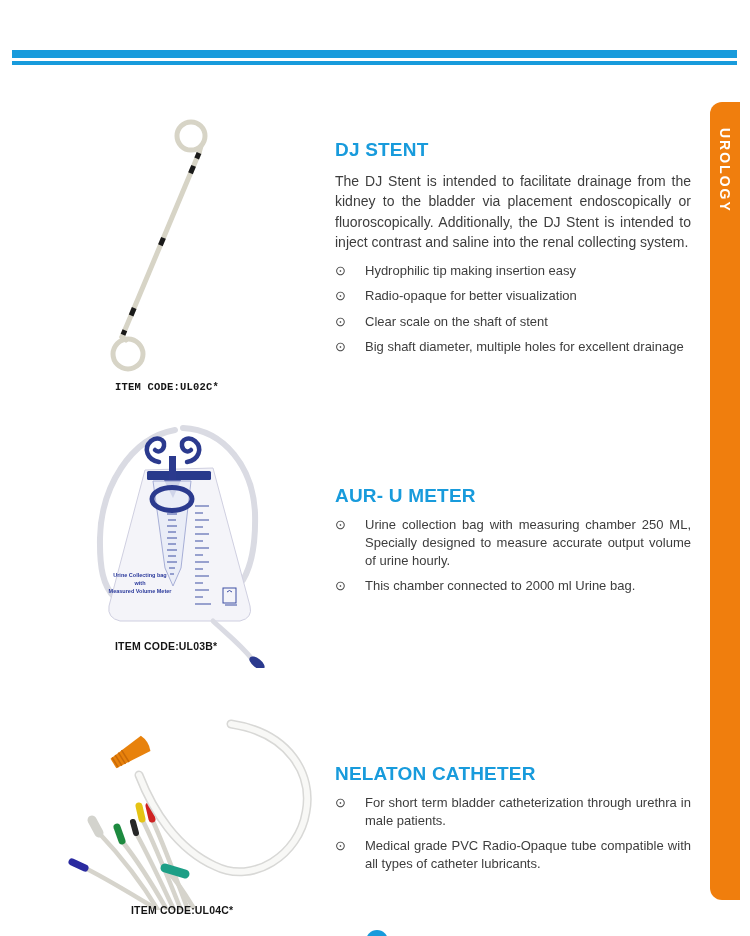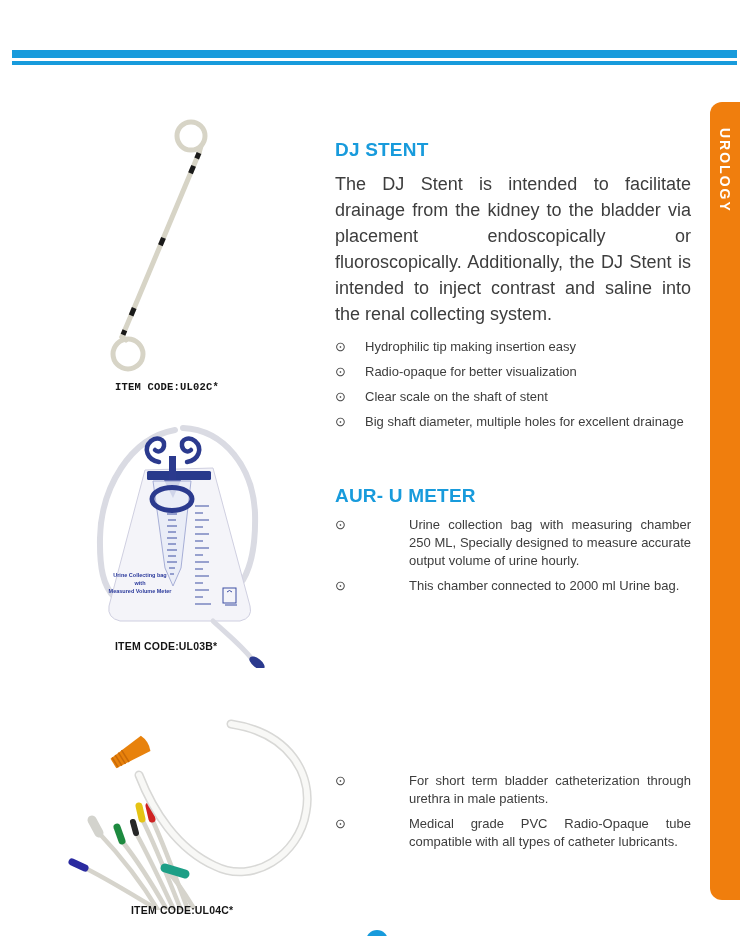--- a/index.html
+++ b/index.html
@@ -20,29 +20,29 @@
     position:absolute; top:26px; left:50%; transform:translateX(-50%);
     writing-mode:vertical-rl; text-orientation:mixed;
     color:#fff; font-weight:bold; font-size:14px; letter-spacing:2px;
   }
 
   .sec { position:absolute; left:335px; width:356px; color:#3d3d3d; }
   .sec h2 { margin:0; font-size:19px; font-weight:bold; color:var(--blue); letter-spacing:.2px; }
   .sec-1 { top:139px; }
   .sec-2 { top:485px; }
   .sec-3 { top:763px; }
-  .sec-1 p { margin:10px 0 8px; font-size:18px; line-height:1.45; text-align:justify; }
+  .sec-1 p { margin:10px 0 8px; font-size:14px; line-height:1.45; text-align:justify; }
   .features-label { margin-top:26px; font-weight:bold; font-size:13.5px; color:#333; }
   ul.blist { list-style:none; margin:10px 0 0; padding:0; }
   .blist li { display:flex; align-items:flex-start; font-size:13px; line-height:1.4;
               color:#3d3d3d; margin-bottom:7px; }
   .sec-2 .blist { margin-top:9px; }
   .sec-3 .blist { margin-top:9px; }
   .sec-2 li, .sec-3 li { line-height:1.38; margin-bottom:7px; }
-  .sec-2 li .btxt, .sec-3 li .btxt { text-align:justify;margin-left:44px; }
+  .sec-2 li .btxt, .sec-3 li .btxt { text-align:justify; }
   .blt { flex:0 0 30px; color:#444; }
   .btxt { flex:1; }
 
   .item-code { position:absolute; font-size:10.5px; font-weight:bold; color:#151515; letter-spacing:.2px; }
   .code-1 { left:115px; top:381px;font-family:Liberation Mono, monospace; }
   .code-2 { left:115px; top:640px; }
   .code-3 { left:115px; top:904px;padding-left:16px; }
 
   .img { position:absolute; }
   .stent-img { left:95px;  top:105px; width:220px; height:280px; }
@@ -183,20 +183,21 @@
       <path d="M176 9 C235 18 258 60 251 97 C244 140 198 170 160 151 C122 134 98 96 84 60" fill="none" stroke="#f8f8f6" stroke-width="6" stroke-linecap="round"></path>
     </g>
     <g transform="translate(72,40) rotate(58)">
       <path d="M-9 -22 Q0 -26 9 -22 L5.5 16 L-5.5 16 Z" fill="#E8820C"></path>
       <path d="M-7 2 L7 2 M-6.6 6 L6.6 6 M-6.2 10 L6.2 10 M-5.8 14 L5.8 14" stroke="#c96a08" stroke-width="1.5"></path>
     </g>
   </svg>
   <div class="item-code code-3">ITEM CODE:UL04C*</div>
 
   <section class="sec sec-3">
+    <h2>NELATON CATHETER</h2>
     <ul class="blist">
       <li>
         <span class="blt">⊙</span>
         <span class="btxt">For short term bladder catheterization through urethra in male patients.</span>
       </li>
       <li>
         <span class="blt">⊙</span>
         <span class="btxt">Medical grade PVC Radio-Opaque tube compatible with all types of catheter lubricants.</span>
       </li>
     </ul>

